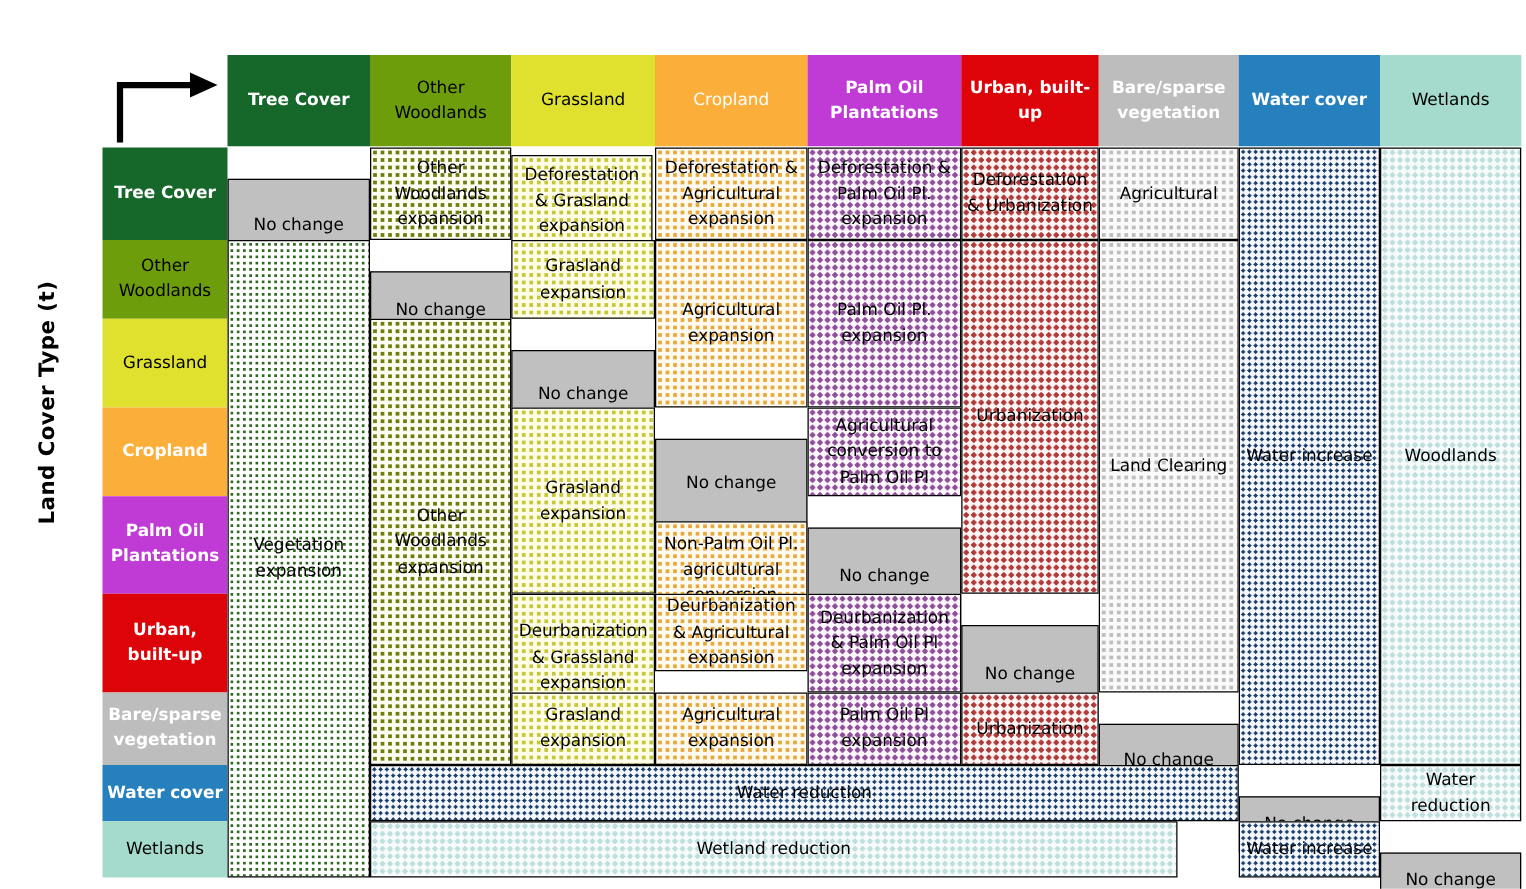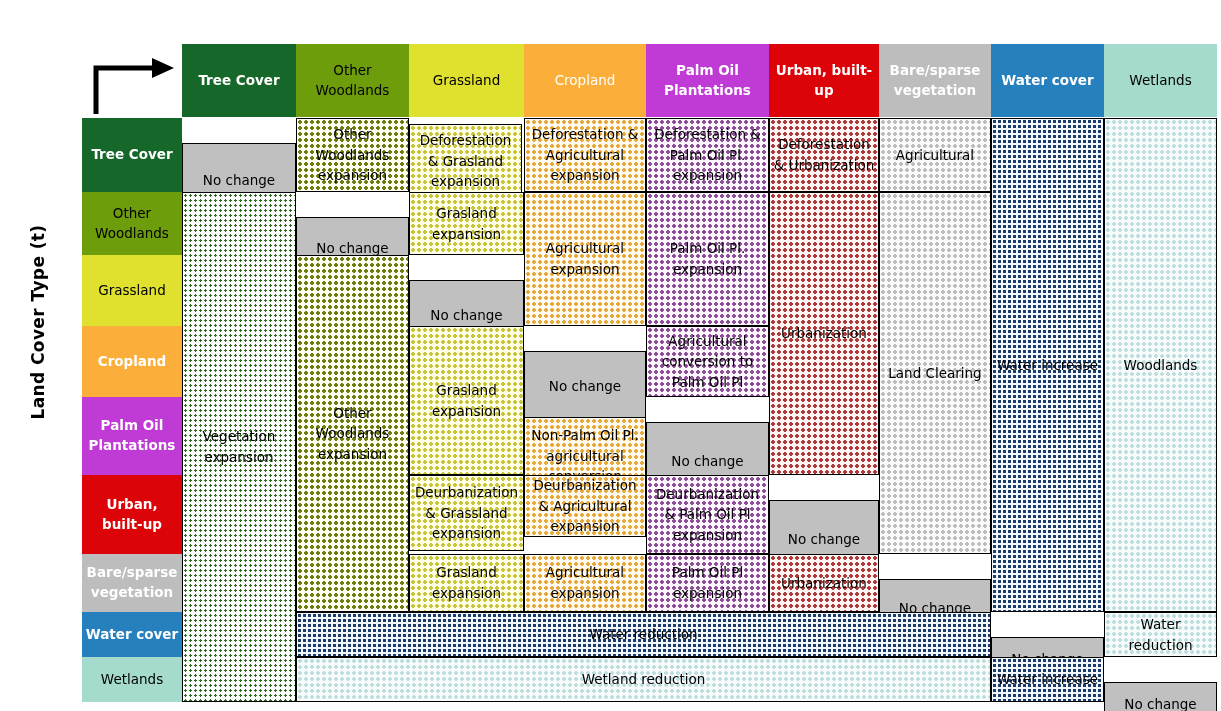--- a/index.html
+++ b/index.html
@@ -140,21 +140,21 @@
     <div class="cell body-cell dot-tree" style="left:0px;top:148px;width:114px;height:510px;">Vegetation expansion</div>
 
     <div class="cell body-cell dot-wood" style="left:114px;top:74px;width:113px;height:74px;">Other Woodlands expansion</div>
     <div class="cell body-cell nochange" style="left:114px;top:148px;width:113px;height:63px;">No change</div>
     <div class="cell body-cell dot-wood" style="left:114px;top:211px;width:113px;height:357px;">Other Woodlands expansion</div>
 
     <div class="cell body-cell dot-grass" style="left:227px;top:80px;width:113px;height:74px;">Deforestation &amp; Grasland expansion</div>
     <div class="cell body-cell dot-grass" style="left:227px;top:148px;width:115px;height:63px;">Grasland expansion</div>
     <div class="cell body-cell nochange" style="left:227px;top:211px;width:115px;height:71px;">No change</div>
     <div class="cell body-cell dot-grass" style="left:227px;top:282px;width:115px;height:149px;">Grasland expansion</div>
-    <div class="cell body-cell dot-grass" style="left:227px;top:431px;width:115px;height:76px;">Deurbanization &amp; Grassland expansion</div>
+    <div class="cell body-cell dot-grass" style="left:227px;top:431px;width:115px;height:102px;">Deurbanization &amp; Grassland expansion</div>
     <div class="cell body-cell dot-grass" style="left:227px;top:510px;width:115px;height:58px;">Grasland expansion</div>
 
     <div class="cell body-cell dot-crop" style="left:342px;top:74px;width:122px;height:74px;">Deforestation &amp; Agricultural expansion</div>
     <div class="cell body-cell dot-crop" style="left:342px;top:148px;width:122px;height:134px;">Agricultural expansion</div>
     <div class="cell body-cell nochange" style="left:342px;top:282px;width:122px;height:71px;">No change</div>
     <div class="cell body-cell dot-crop" style="left:342px;top:353px;width:122px;height:78px;margin-top:20px;">Non-Palm Oil Pl. agricultural conversion</div>
     <div class="cell body-cell dot-crop" style="left:342px;top:431px;width:122px;height:62px;">Deurbanization &amp; Agricultural expansion</div>
     <div class="cell body-cell dot-crop" style="left:342px;top:510px;width:122px;height:58px;">Agricultural expansion</div>
 
     <div class="cell body-cell dot-palm" style="left:464px;top:74px;width:123px;height:74px;">Deforestation &amp; Palm Oil Pl. expansion</div>
@@ -175,16 +175,16 @@
 
     <div class="cell body-cell dot-water" style="left:809px;top:74px;width:113px;height:494px;">Water increase</div>
     <div class="cell body-cell nochange" style="left:809px;top:568px;width:113px;height:45px;">No change</div>
     <div class="cell body-cell dot-water" style="left:809px;top:613px;width:113px;height:45px;">Water increase</div>
 
     <div class="cell body-cell dot-wet" style="left:922px;top:74px;width:113px;height:494px;">Woodlands</div>
     <div class="cell body-cell dot-wet" style="left:922px;top:568px;width:113px;height:45px;">Water reduction</div>
     <div class="cell body-cell nochange" style="left:922px;top:613px;width:113px;height:45px;">No change</div>
 
     <div class="cell body-cell dot-water" style="left:114px;top:568px;width:695px;height:45px;">Water reduction</div>
-    <div class="cell body-cell dot-wet" style="left:114px;top:613px;width:695px;height:45px;">Wetland reduction</div>
+    <div class="cell body-cell dot-wet" style="left:114px;top:613px;width:646px;height:45px;">Wetland reduction</div>
 
   </div>
 </div>
 
 </body></html>

